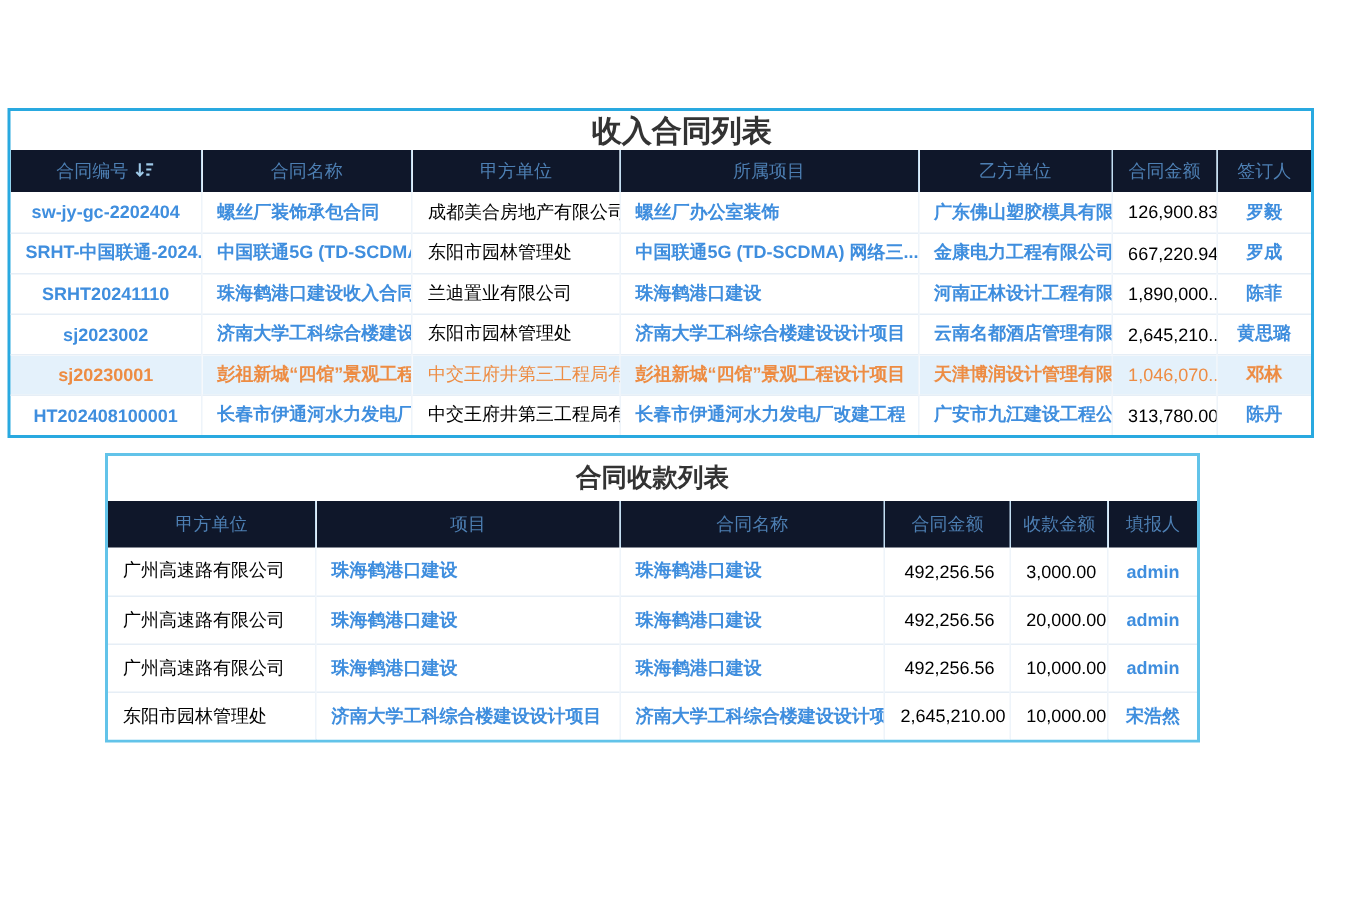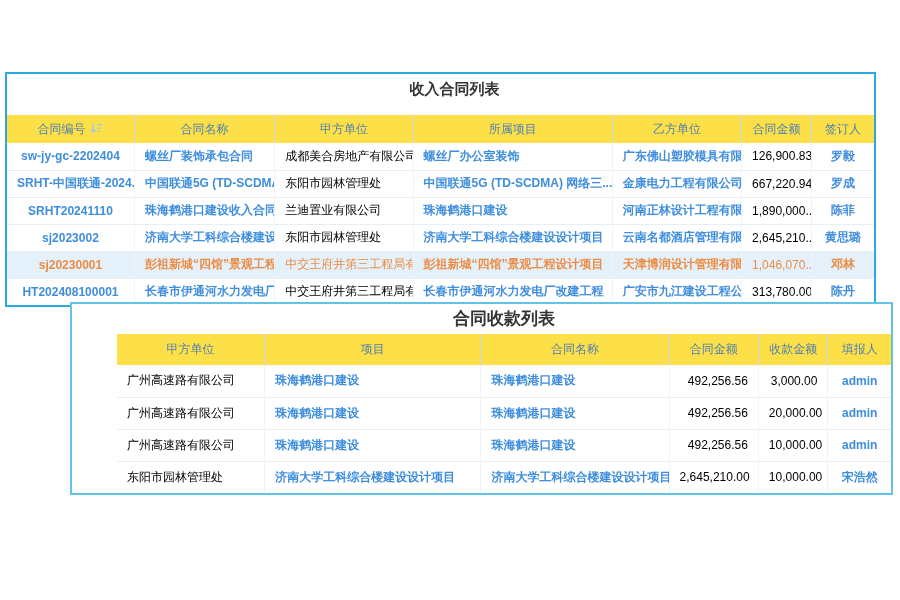--- a/index.html
+++ b/index.html
@@ -2,28 +2,28 @@
 <html><head>
 <meta charset="utf-8">
 <style>
   * { margin:0; padding:0; box-sizing:border-box; }
   html,body { width:900px; height:600px; background:#ffffff;
     font-family:"Liberation Sans","DejaVu Sans",sans-serif; }
   .stage { position:relative; width:900px; height:600px; background:#fff; overflow:hidden; }
 
   .card { position:absolute; background:#fff; }
   .card-income  { left:5px;  top:72px;  width:871px; border:2px solid #29a9e0; }
-  .card-payment { left:70px; top:302px; width:823px; border:2px solid #62c3e9;padding-left:45px; }
+  .card-payment { left:70px; top:302px; width:730px; border:2px solid #62c3e9; }
 
   .card-title { text-align:center; font-weight:bold; color:#333; background:#fff; }
-  .card-income  .card-title { font-size:15px; height:41px; line-height:29px;margin-left:28px; }
+  .card-income  .card-title { font-size:20px; height:26px; line-height:29px;margin-left:28px; }
   .card-payment .card-title { font-size:17px; height:30px; line-height:30px; }
 
   table { width:100%; border-collapse:collapse; table-layout:fixed; font-size:12px; }
-  thead th { background:#fde047; color:#4d7fb3; font-weight:normal;
+  thead th { background:#0f172a; color:#4d7fb3; font-weight:normal;
     border-left:1px solid #c3def2; white-space:nowrap; overflow:hidden; }
   thead th:first-child { border-left:none; }
   .card-income  thead th { height:28px; }
   .card-payment thead th { height:31px; }
 
   tbody td { border-top:1px solid #e6eef6; border-left:1px solid #eef4fa;
     white-space:nowrap; overflow:hidden; padding:0 10px; background:#fff; }
   tbody td:first-child { border-left:none; }
   tbody tr:first-child td { border-top:none; }
   .card-income  tbody td { height:27px; }

